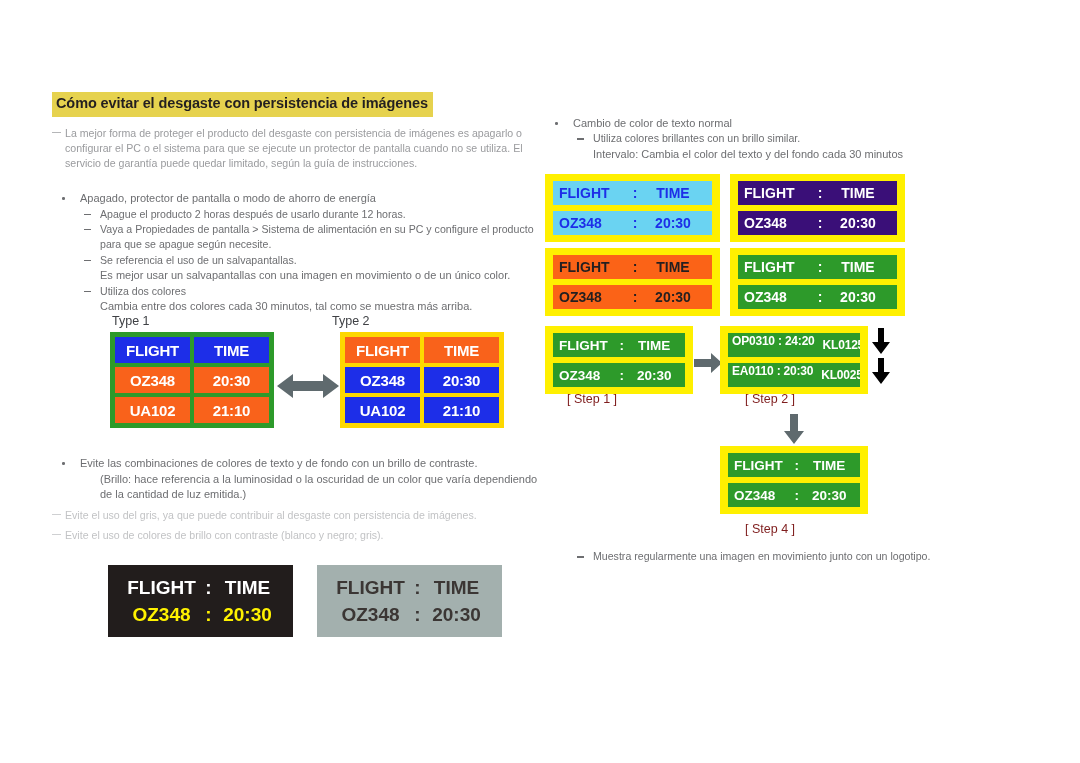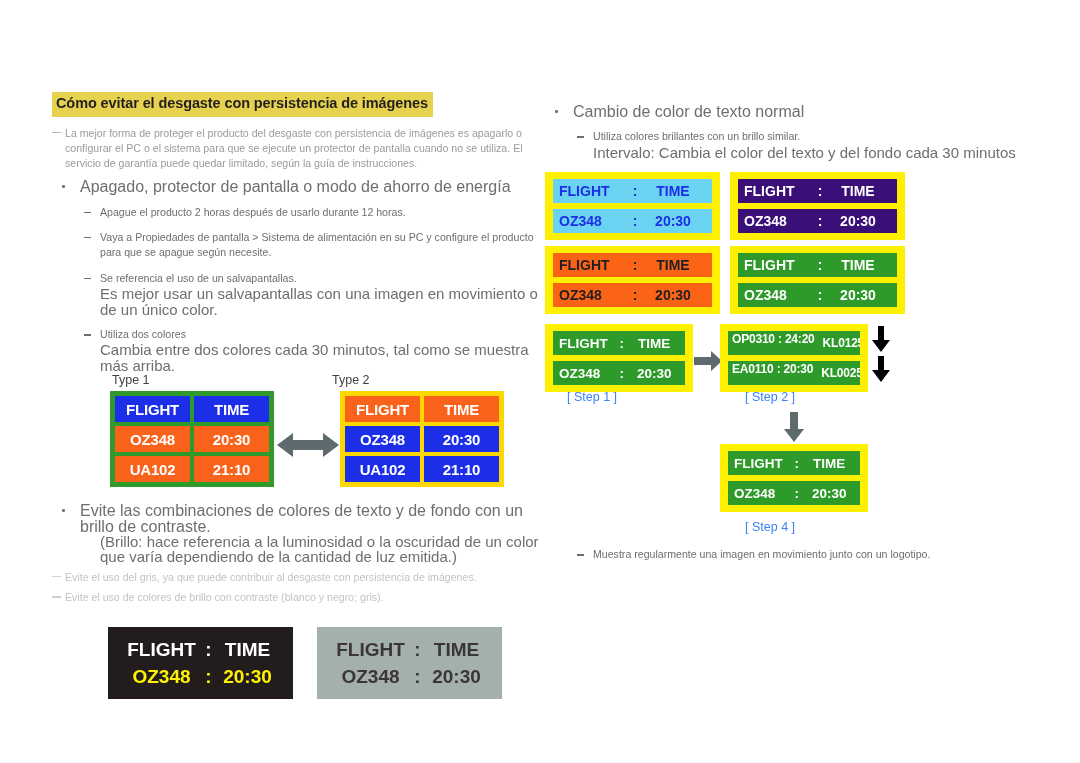--- a/index.html
+++ b/index.html
@@ -42,51 +42,51 @@
     position: absolute;
     left: 0; top: 6px;
     width: 9px; height: 1.6px;
     background: #b5b6b8;
   }
   .note.faint { color: #c2c3c5; margin-top: 5px; }
   .note.faint::before { background: #cfd0d2; }
 
   .bullet {
     position: relative;
-    font-size: 16px;
+    font-size: 11px;
     line-height: 15.4px;
     color: #6d6e71;
     padding-left: 28px;
-    margin-top: 8px;
+    margin-top: 20px;
   }
   .bullet::before {
     content: "";
     position: absolute;
     left: 10px; top: 6px;
     width: 2.6px; height: 2.6px;
     border-radius: 50%;
     background: #6d6e71;
   }
   .dash {
     position: relative;
     font-size: 10.6px;
     line-height: 15.4px;
     color: #6d6e71;
     padding-left: 48px;
-    margin-top: 10px;
+    margin-top: 0;
   }
   .dash::before {
     content: "";
     position: absolute;
     left: 32px; top: 7px;
     width: 7px; height: 1.5px;
     background: #6d6e71;
   }
   .sub {
-    font-size: 15px;
+    font-size: 11px;
     line-height: 15.4px;
     color: #6d6e71;
     padding-left: 48px;
     margin-top: 0px;
   }
 
   
   .type-row {
     position: relative;
     margin-top: 14px;
@@ -230,21 +230,21 @@
     line-height: 13px;
     width: 100%;
     text-align: center;
     letter-spacing: -0.2px;
   }
   #step2-board .clip-top { margin-top: -7px; }
 
   .step-caption {
     position: absolute;
     font-size: 12.5px;
-    color: #3b82f6;
+    color: #7f1d1d;
     white-space: nowrap;
   }
   #step1-caption { left: 22px;  top: 66px; }
   #step2-caption { left: 200px; top: 66px; }
   #step3-caption { left: 200px; top: 196px; }
 
   #step3-board { left: 175px; top: 120px; }
 
   .arrow-right { position: absolute; left: 149px; top: 27px; width: 28px; height: 20px; }
   .arrow-down-big { position: absolute; left: 238px; top: 88px; width: 22px; height: 30px; }

